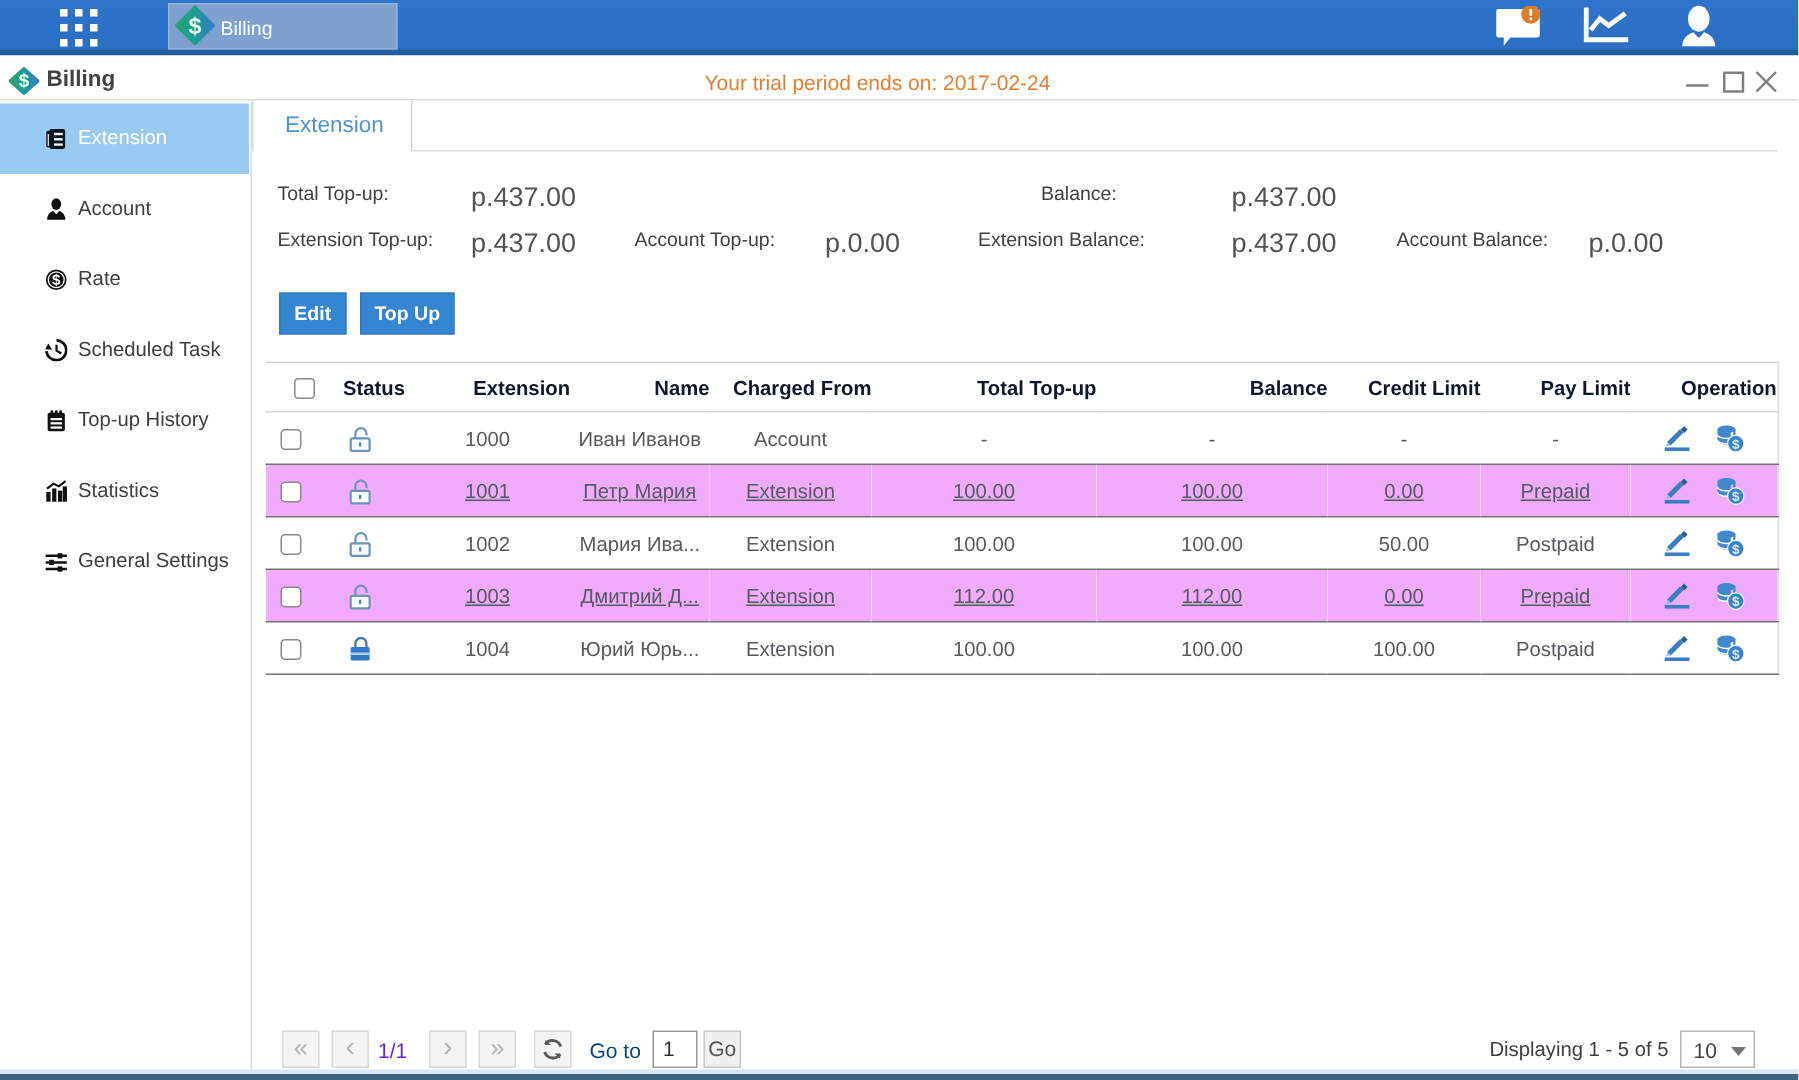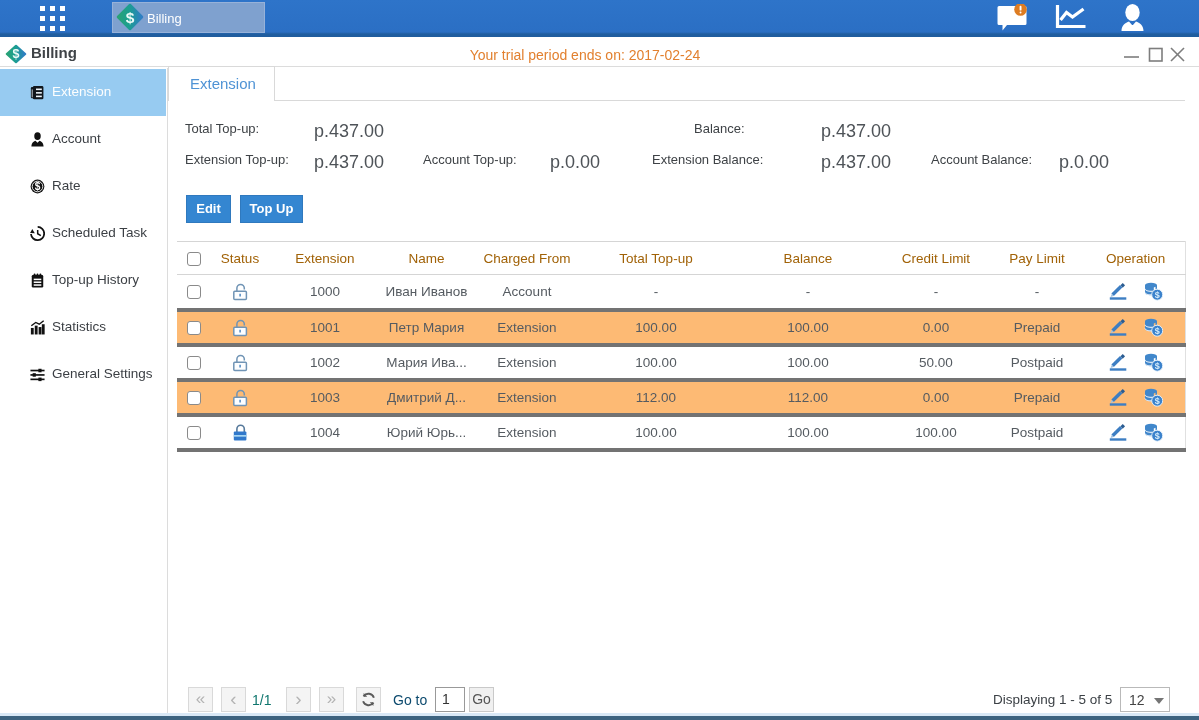--- a/index.html
+++ b/index.html
@@ -28,23 +28,23 @@
 .micon { position:absolute; left:30px; top:16px; width:15px; height:15px; }
 
 #tabbox { left:168px; top:66px; width:107px; height:35px; background:#fff; border:1px solid #d9d9d9; border-bottom:none; }
 #tabbox span { position:absolute; left:21px; top:8px; font-size:15px; color:#4f93d5; }
 #tabline { left:275px; top:100px; width:910px; height:1px; background:#d9d9d9; }
 .slabel { position:absolute; font-size:13px; font-weight:normal; color:#3e4246; }
 .sval { position:absolute; font-size:18px; color:#4e5358; }
 .btn { position:absolute; background:#3486d1; border:1px solid #2f79be; color:#fff; font-size:13px; font-weight:bold; text-align:center; line-height:26px; }
 
 #tbl { position:absolute; left:177px; top:241px; width:1008px; border-collapse:collapse; table-layout:fixed; }
-#tbl th { height:33px; font-size:13.5px; font-weight:normal; color:#a16207; border-top:1px solid #d5d5d5; border-bottom:1px solid #d5d5d5; text-align:center; }
-#tbl td { height:35px; font-size:13.5px; color:#555b61; border-bottom:4px solid #737373; text-align:center; white-space:nowrap; overflow:hidden; }
-#tbl tr.alt td { background:#fdba74; }
+#tbl th { height:33px; font-size:13.5px; font-weight:bold; color:#0f172a; border-top:1px solid #d5d5d5; border-bottom:1px solid #d5d5d5; text-align:right; }
+#tbl td { height:35px; font-size:13.5px; color:#555b61; border-bottom:1px solid #737373; text-align:center; white-space:nowrap; overflow:hidden; }
+#tbl tr.alt td { background:#f0abfc;text-decoration:underline; }
 #tbl td:last-child, #tbl th:last-child { border-right:1px solid #e0e0e0; }
 .cb { display:inline-block; width:14px; height:14px; border:1.5px solid #8a8a8a; border-radius:3px; background:#fff; vertical-align:middle; }
 
 .pbtn { position:absolute; top:687px; width:25px; height:25px; background:#f4f4f4; border:1px solid #d9d9d9; color:#b3b3b3; text-align:center; line-height:22px; font-size:17px; }
 #goinp { left:435px; top:687px; width:30px; height:25px; border:1px solid #999; font-size:14px; color:#333; text-align:left; padding-left:6px; line-height:23px; background:#fff; }
 #gobtn { left:469px; top:687px; width:25px; height:25px; background:#f0f0f0; border:1px solid #c9c9c9; color:#555; font-size:14px; text-align:center; line-height:23px; }
 #pgsel { left:1120px; top:687px; width:50px; height:25px; border:1px solid #b9b9b9; background:#fff; }
 #pgsel span { position:absolute; left:8px; top:4px; font-size:14px; color:#444; }
 #pgsel .tri { position:absolute; left:33px; top:10px; width:0; height:0; border-left:5.5px solid transparent; border-right:5.5px solid transparent; border-top:6.5px solid #757575; }
 #btm1 { left:0; top:713px; width:1199px; height:3px; background:#d9e8f6; }
@@ -366,31 +366,31 @@
 <path d="M1 10.4 c0 1.4 2.7 2.5 6 2.5 s6-1.1 6-2.5" fill="none" stroke="#fff" stroke-width="1"></path>
 <circle cx="13.2" cy="12.7" r="5.5" fill="#3b82cc" stroke="#eaf4fc" stroke-width="0.9"></circle>
 <text x="13.2" y="16" font-family="Liberation Sans,sans-serif" font-size="9" font-weight="bold" fill="#d4ebfa" text-anchor="middle">$</text>
 </svg></td>
 </tr>
 </tbody>
   </table>
 
 <div class="pbtn" style="left:188px;">«</div>
 <div class="pbtn" style="left:221px; font-size:19px; line-height:21px;">‹</div>
-<div class="abs" style="left:252px; top:692px; font-size:14px; color:#0f766e;">1/1</div>
+<div class="abs" style="left:252px; top:692px; font-size:14px; color:#6d28d9;">1/1</div>
 <div class="pbtn" style="left:286px; font-size:19px; line-height:21px;">›</div>
 <div class="pbtn" style="left:319px;">»</div>
 <div class="pbtn" style="left:356px;"><svg width="15" height="15" viewBox="0 0 15 15" style="margin-top:4px">
 <path d="M12.9 5.7 A5.9 5.9 0 0 0 2.5 4.2" fill="none" stroke="#5a5a5a" stroke-width="1.9"></path>
 <path d="M2.6 1.1 v3.6 h3.6 z" fill="#5a5a5a"></path>
 <path d="M2.1 9.3 A5.9 5.9 0 0 0 12.5 10.8" fill="none" stroke="#5a5a5a" stroke-width="1.9"></path>
 <path d="M12.4 13.9 v-3.6 h-3.6 z" fill="#5a5a5a"></path>
 </svg></div>
 <div class="abs" style="left:393px; top:692px; font-size:14px; color:#0c4a6e;">Go to</div>
 <div class="abs" id="goinp">1</div>
 <div class="abs" id="gobtn">Go</div>
 <div class="abs" style="left:993px; top:692px; font-size:13.5px; color:#3c4146;">Displaying 1 - 5 of 5</div>
 <div class="abs" id="pgsel">
-    <span>12</span>
+    <span>10</span>
     <i class="tri"></i>
   </div>
 <div class="abs" id="btm1"></div>
 <div class="abs" id="btm2"></div>
 
 </body></html>

